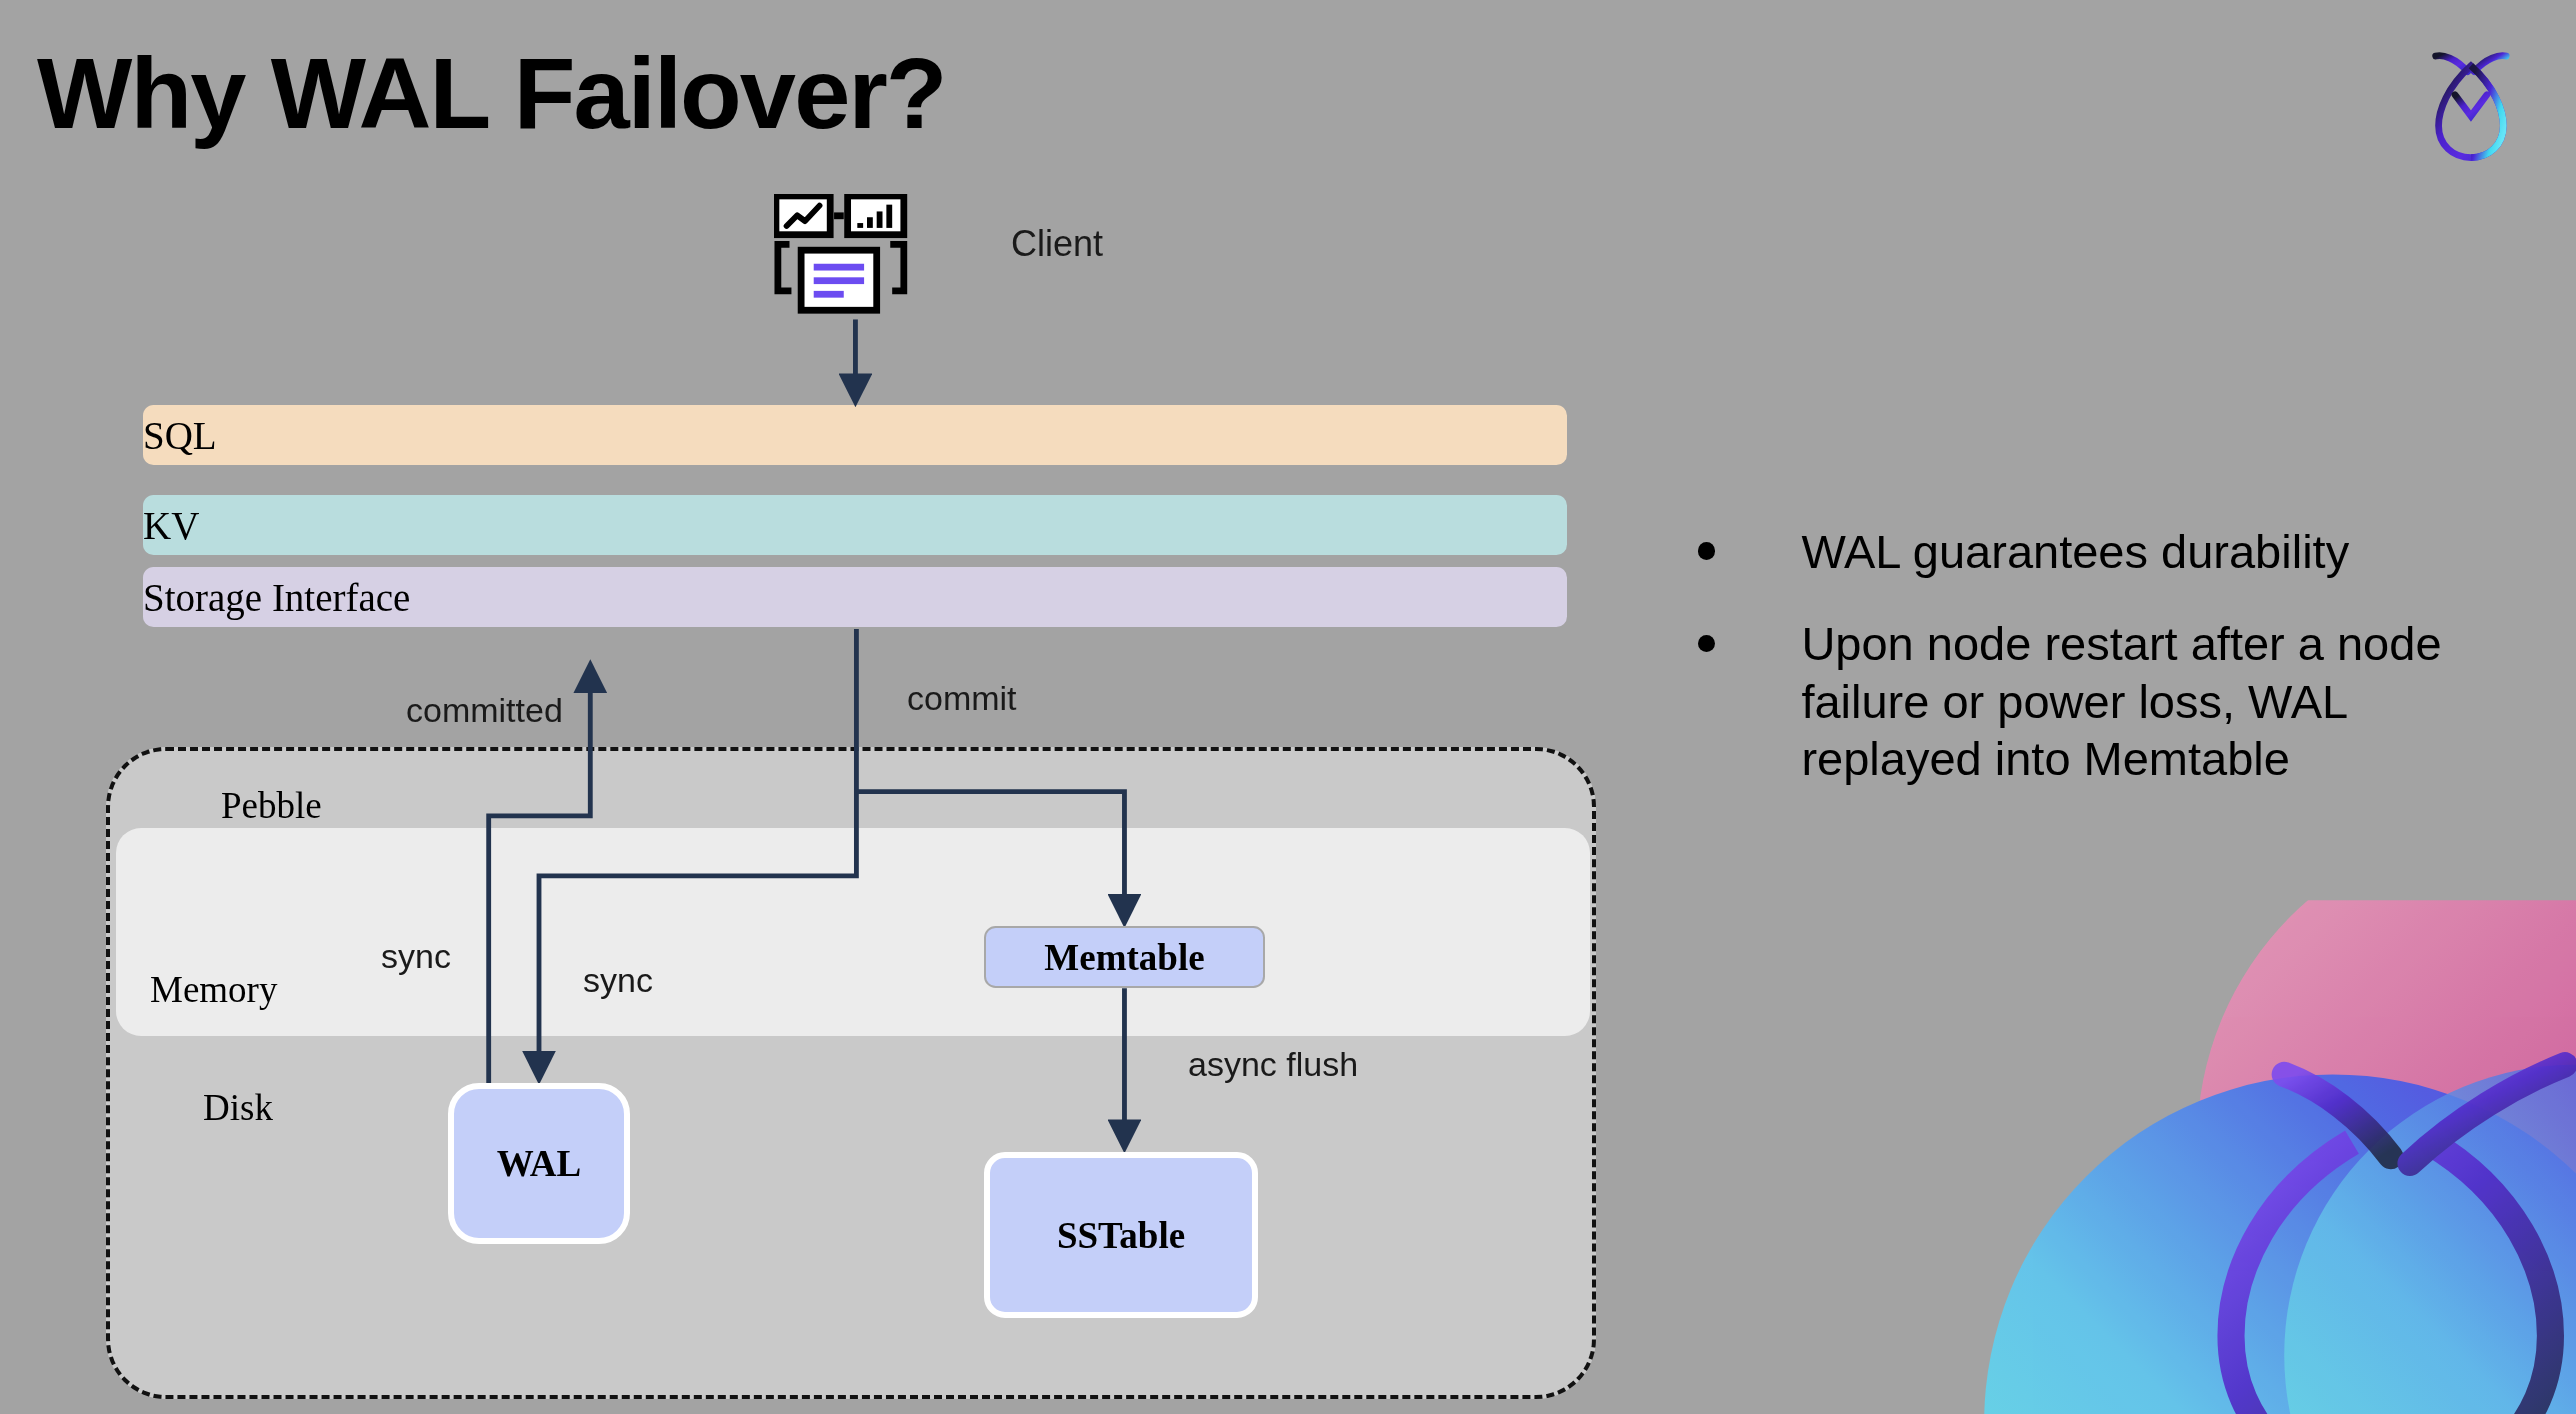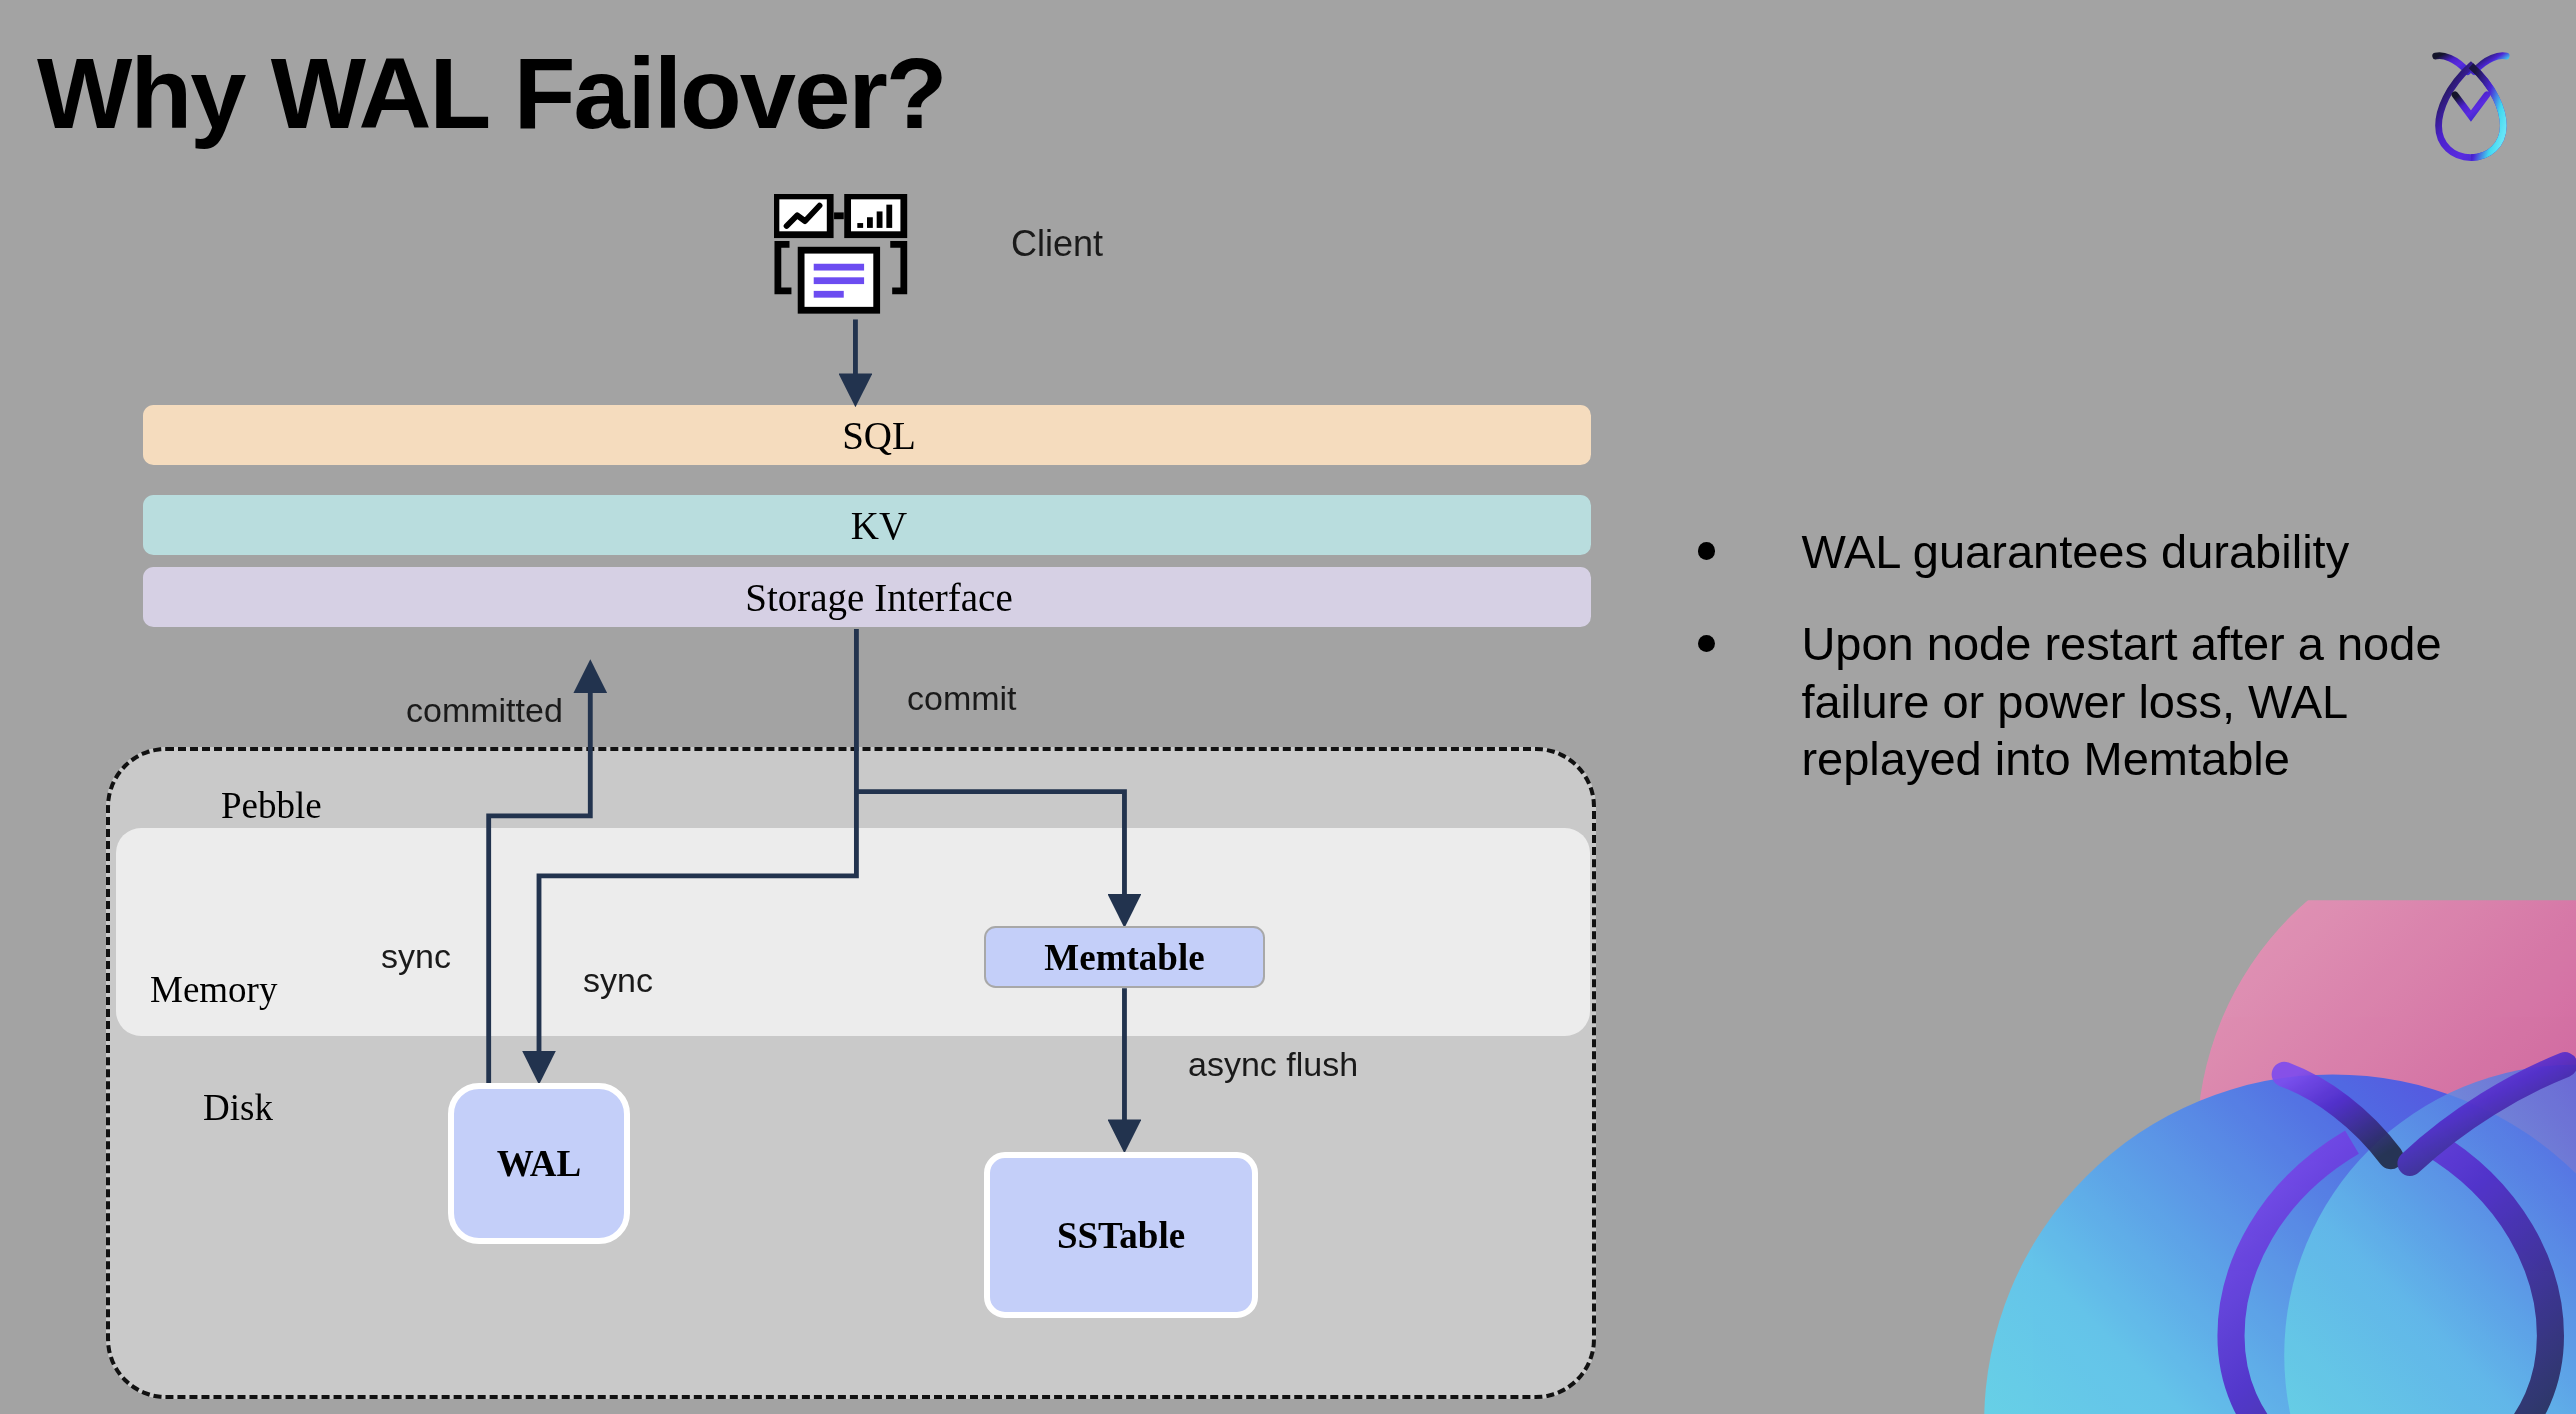--- a/index.html
+++ b/index.html
@@ -76,25 +76,24 @@
 
   
   .layer-bar {
     position: absolute;
     left: 143px;
     width: 1424px;
     height: 60px;
     border-radius: 10.6px;
     display: flex;
     align-items: center;
-    justify-content: center;
+    justify-content: flex-start;
     font-family: "Liberation Serif", serif;
     font-size: 39px;
     color: #000000;
-    padding-left: 24px;
   }
   #layer-sql { top: 405px; }
   #layer-kv  { top: 495px; }
   #layer-storage { top: 567px; }
 
   
   #pebble-box {
     position: absolute;
     left: 106px;
     top: 747px;

